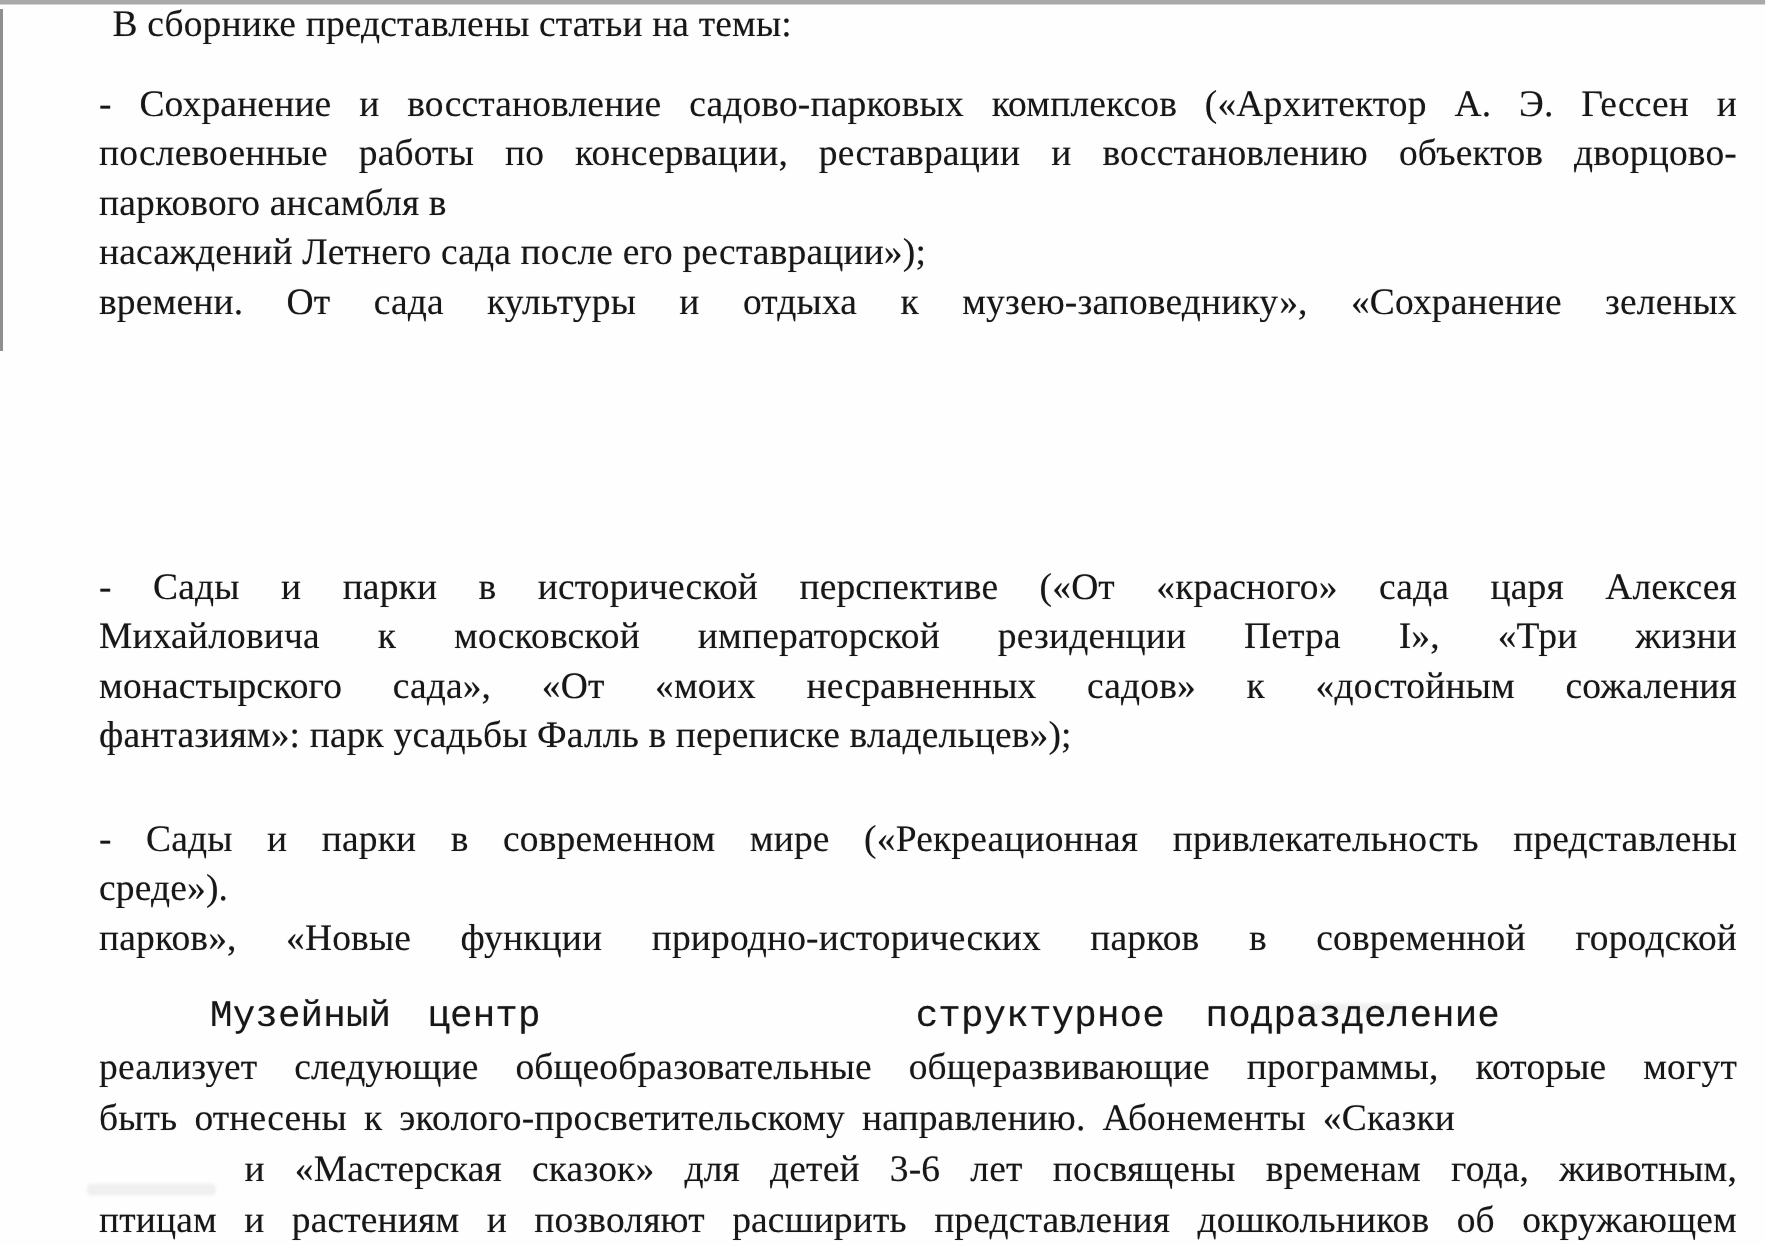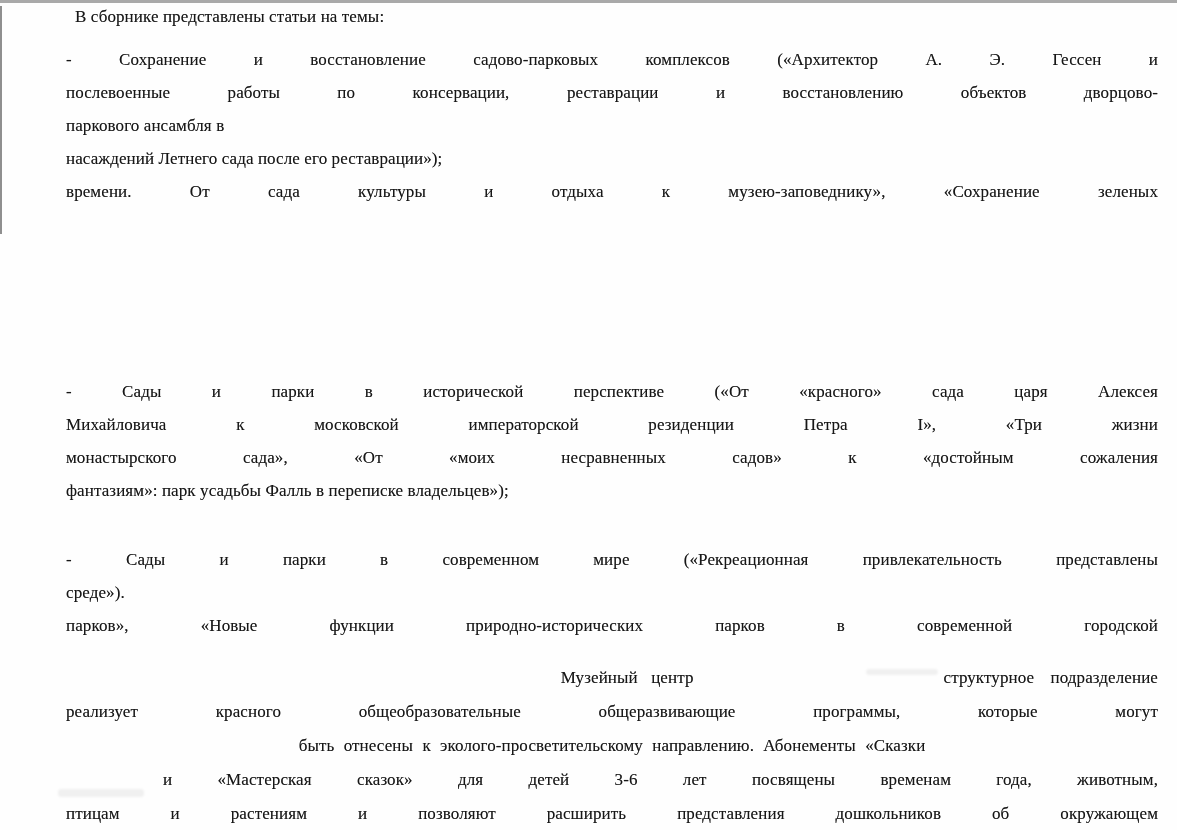--- a/index.html
+++ b/index.html
@@ -7,21 +7,21 @@
     padding: 0;
     background: #ffffff;
   }
   .page {
     position: relative;
     width: 1177px;
     height: 830px;
     background: #fefefe;
     overflow: hidden;
     font-family: "Liberation Serif", "DejaVu Serif", serif;
-    font-size: 17px;
+    font-size: 25px;
     color: #171717;
     text-shadow: 0 0 0.6px rgba(20,20,20,0.45);
     letter-spacing: 0.1px;
   }
   
   .edge-top {
     position: absolute;
     left: 0; top: 0;
     width: 100%; height: 3px;
     background: #a9a9a9;
@@ -48,49 +48,50 @@
     width: 1092px;
     top: 0;
   }
   .para {
     position: absolute;
     left: 0;
     width: 100%;
     line-height: 33px;
   }
   .para.p-intro   { top: 0px; }
-  .para.p-topic1  { top: 43px; }
+  .para.p-topic1  { top: 53px; }
   .para.p-topic2  { top: 375px; }
   .para.p-topic3  { top: 543px; }
   .para.p-museum  { top: 661px; line-height: 34px; }
 
   .line { width: 100%; }
   .line.just {
     text-align: justify;
     text-align-last: justify;
     text-justify: inter-word;
   }
   .line.plain { text-align: left; }
   .line.split {
     display: flex;
     justify-content: space-between;
   }
   .line.intro-indent { text-indent: 9px; }
 
   .line.museum-1 {
     display: flex;
-    justify-content: flex-end;
+    justify-content: flex-start;
     padding-left: 74px;
     box-sizing: border-box;
+    font-family: Liberation Mono, monospace;
   }
   .museum-1 .seg-left  { word-spacing: 9px;  white-space: nowrap; }
   .museum-1 .gap-spacer { display: inline-block; width: 250px; flex: 0 0 auto; }
   .museum-1 .seg-right { word-spacing: 12px; white-space: nowrap; }
 
-  .line.museum-3 { word-spacing: 5px; text-align: center; }
+  .line.museum-3 { word-spacing: 5px; text-align: left; }
   .line.museum-4 {
     text-indent: 97px;
     text-align: justify;
     text-align-last: justify;
     text-justify: inter-word;
   }
 </style>
 </head>
 <body>
 
@@ -129,20 +130,20 @@
       <div class="line plain">среде»).</div>
       <div class="line just">парков», «Новые функции природно-исторических парков в современной городской</div>
     </div>
 
     <div class="para p-museum">
       <div class="line museum-1">
         <span class="seg-left">Музейный центр</span>
         <span class="gap-spacer"></span>
         <span class="seg-right">структурное подразделение</span>
       </div>
-      <div class="line just">реализует красного общеобразовательные общеразвивающие программы, которые могут</div>
+      <div class="line just">реализует следующие общеобразовательные общеразвивающие программы, которые могут</div>
       <div class="line museum-3">быть отнесены к эколого-просветительскому направлению. Абонементы «Сказки</div>
       <div class="line museum-4">и «Мастерская сказок» для детей 3-6 лет посвящены временам года, животным,</div>
       <div class="line just">птицам и растениям и позволяют расширить представления дошкольников об окружающем</div>
     </div>
 
   </div>
 </div>
 
 </body></html>

